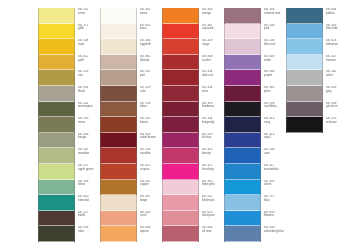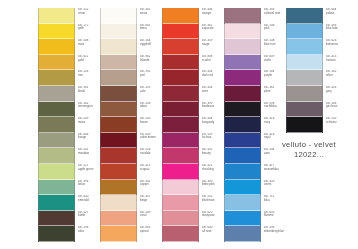--- a/index.html
+++ b/index.html
@@ -568,18 +568,14 @@
       </div>
       <div class="swatch-row" style="height: 15.6px;">
         <div class="chip chip-gap" style="background: rgb(21, 21, 24); height: 15.6px;"></div>
         <div class="label">
           <span class="code">col. 535</span>
           <span class="nm">schwarz</span>
         </div>
       </div>
     </div>
 
-  <div id="title-block" style="left: 264px; top: 140px; width: 90px;">
-    <div id="title-line1">velluto - velvet</div>
-    <div id="title-line2">12022...</div>
-  </div>
 
 </div>
 
 </body></html>

